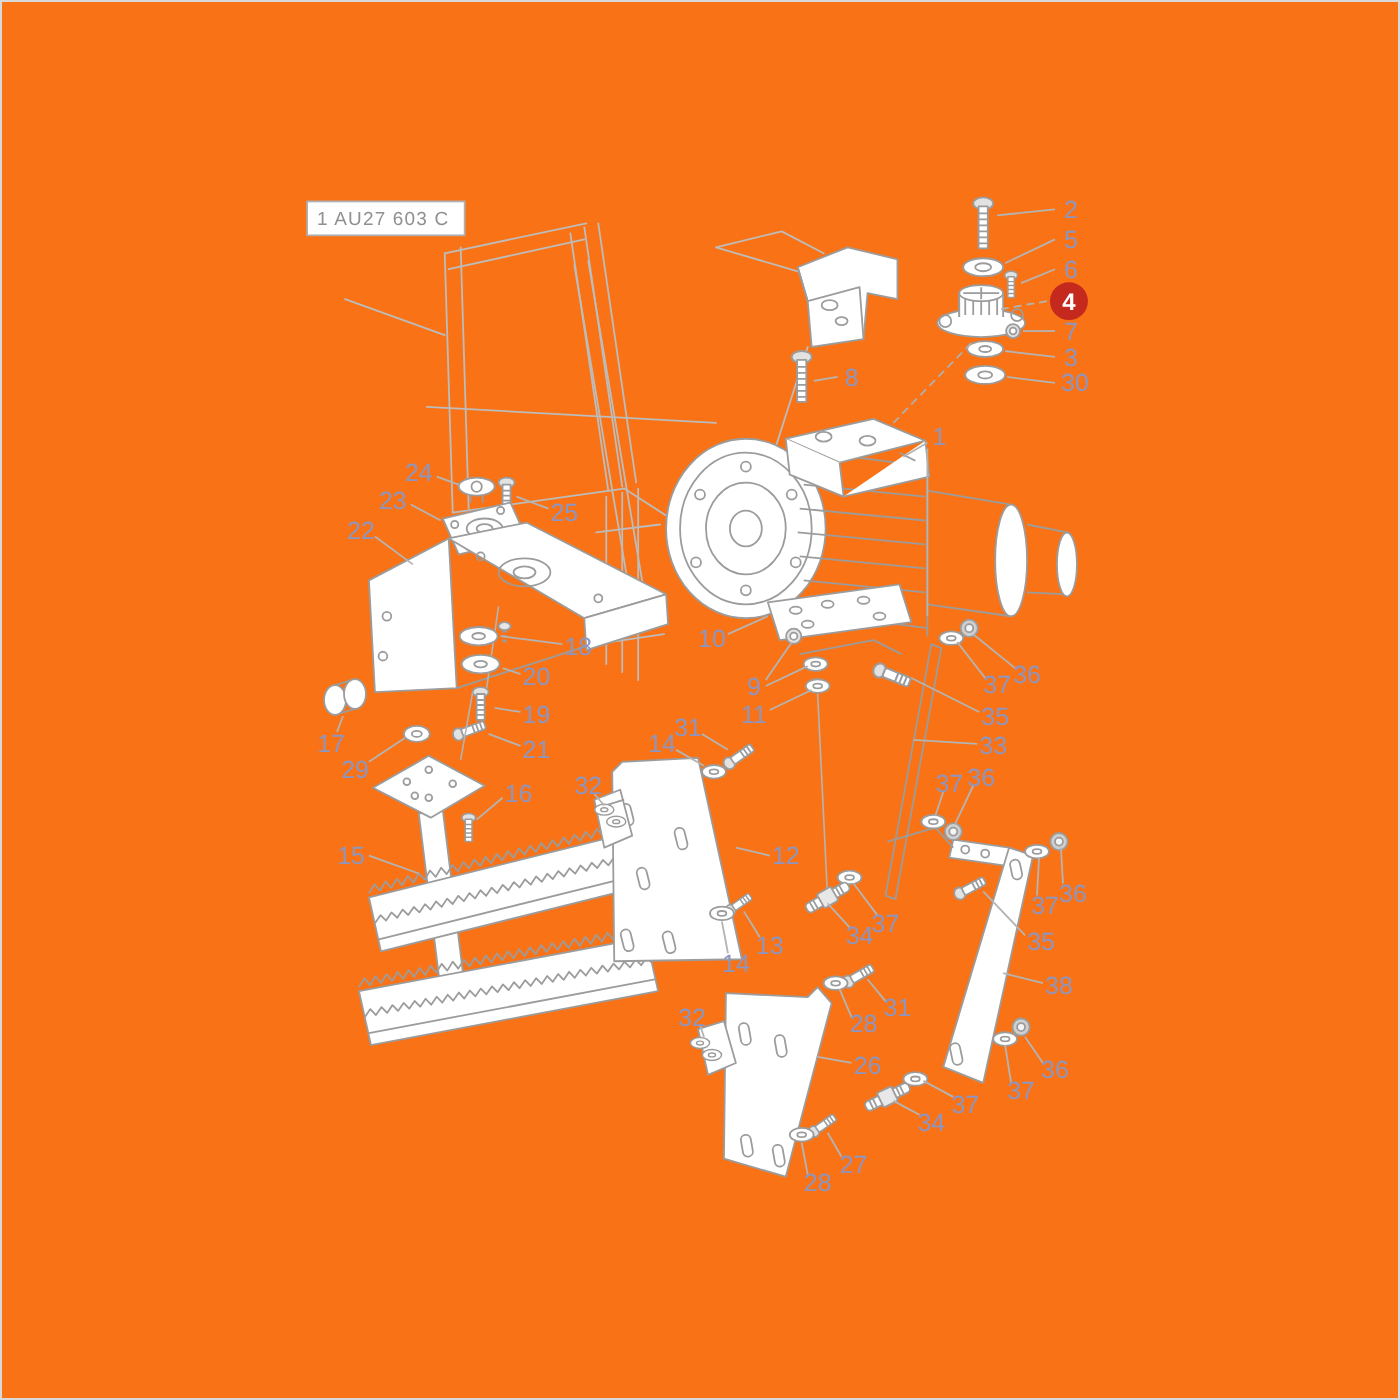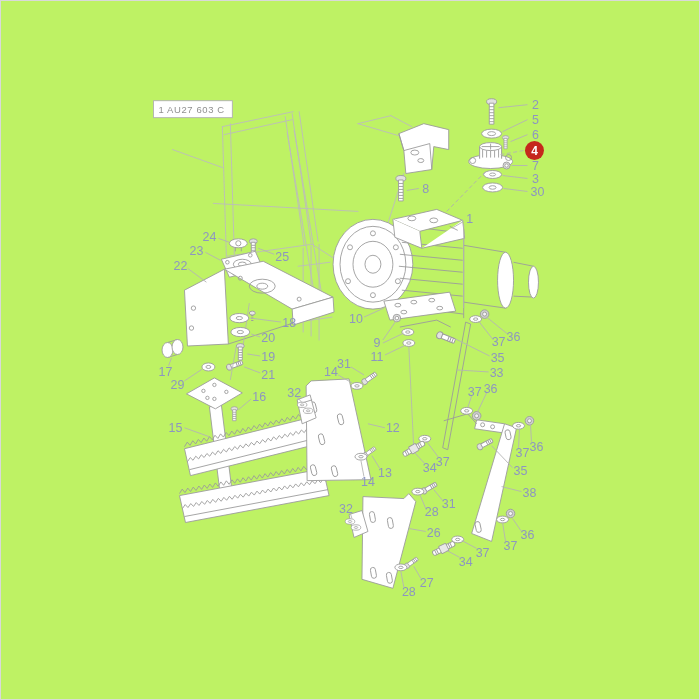--- a/index.html
+++ b/index.html
@@ -1,16 +1,16 @@
 <!DOCTYPE html>
 <html style="--label-color: #8d96c0; --ref-color: #909090;"><head>
 <meta charset="utf-8">
 <style>
   html,body{margin:0;padding:0;background:#fff;}
-  .stage{position:relative;width:698px;height:698px;border:1px solid #d9d9d9;background:#bef264;overflow:hidden;text-align:right;}
+  .stage{position:relative;width:698px;height:698px;border:1px solid #d9d9d9;background:#f97316;overflow:hidden;text-align:right;}
   svg{display:block;}
   .co{font:12.5px "Liberation Sans",sans-serif; fill:var(--label-color,#8d96c0);}
   .co-hl{font:bold 12px "Liberation Sans",sans-serif; fill:#fff;}
   .ref-text{font:9.5px "Liberation Sans",sans-serif; fill:var(--ref-color,#909090); letter-spacing:.6px;}
 </style>
 </head>
 <body>
 
 <div class="stage">
 <svg id="diagram-svg" width="698" height="698" viewBox="0 0 700 700">

